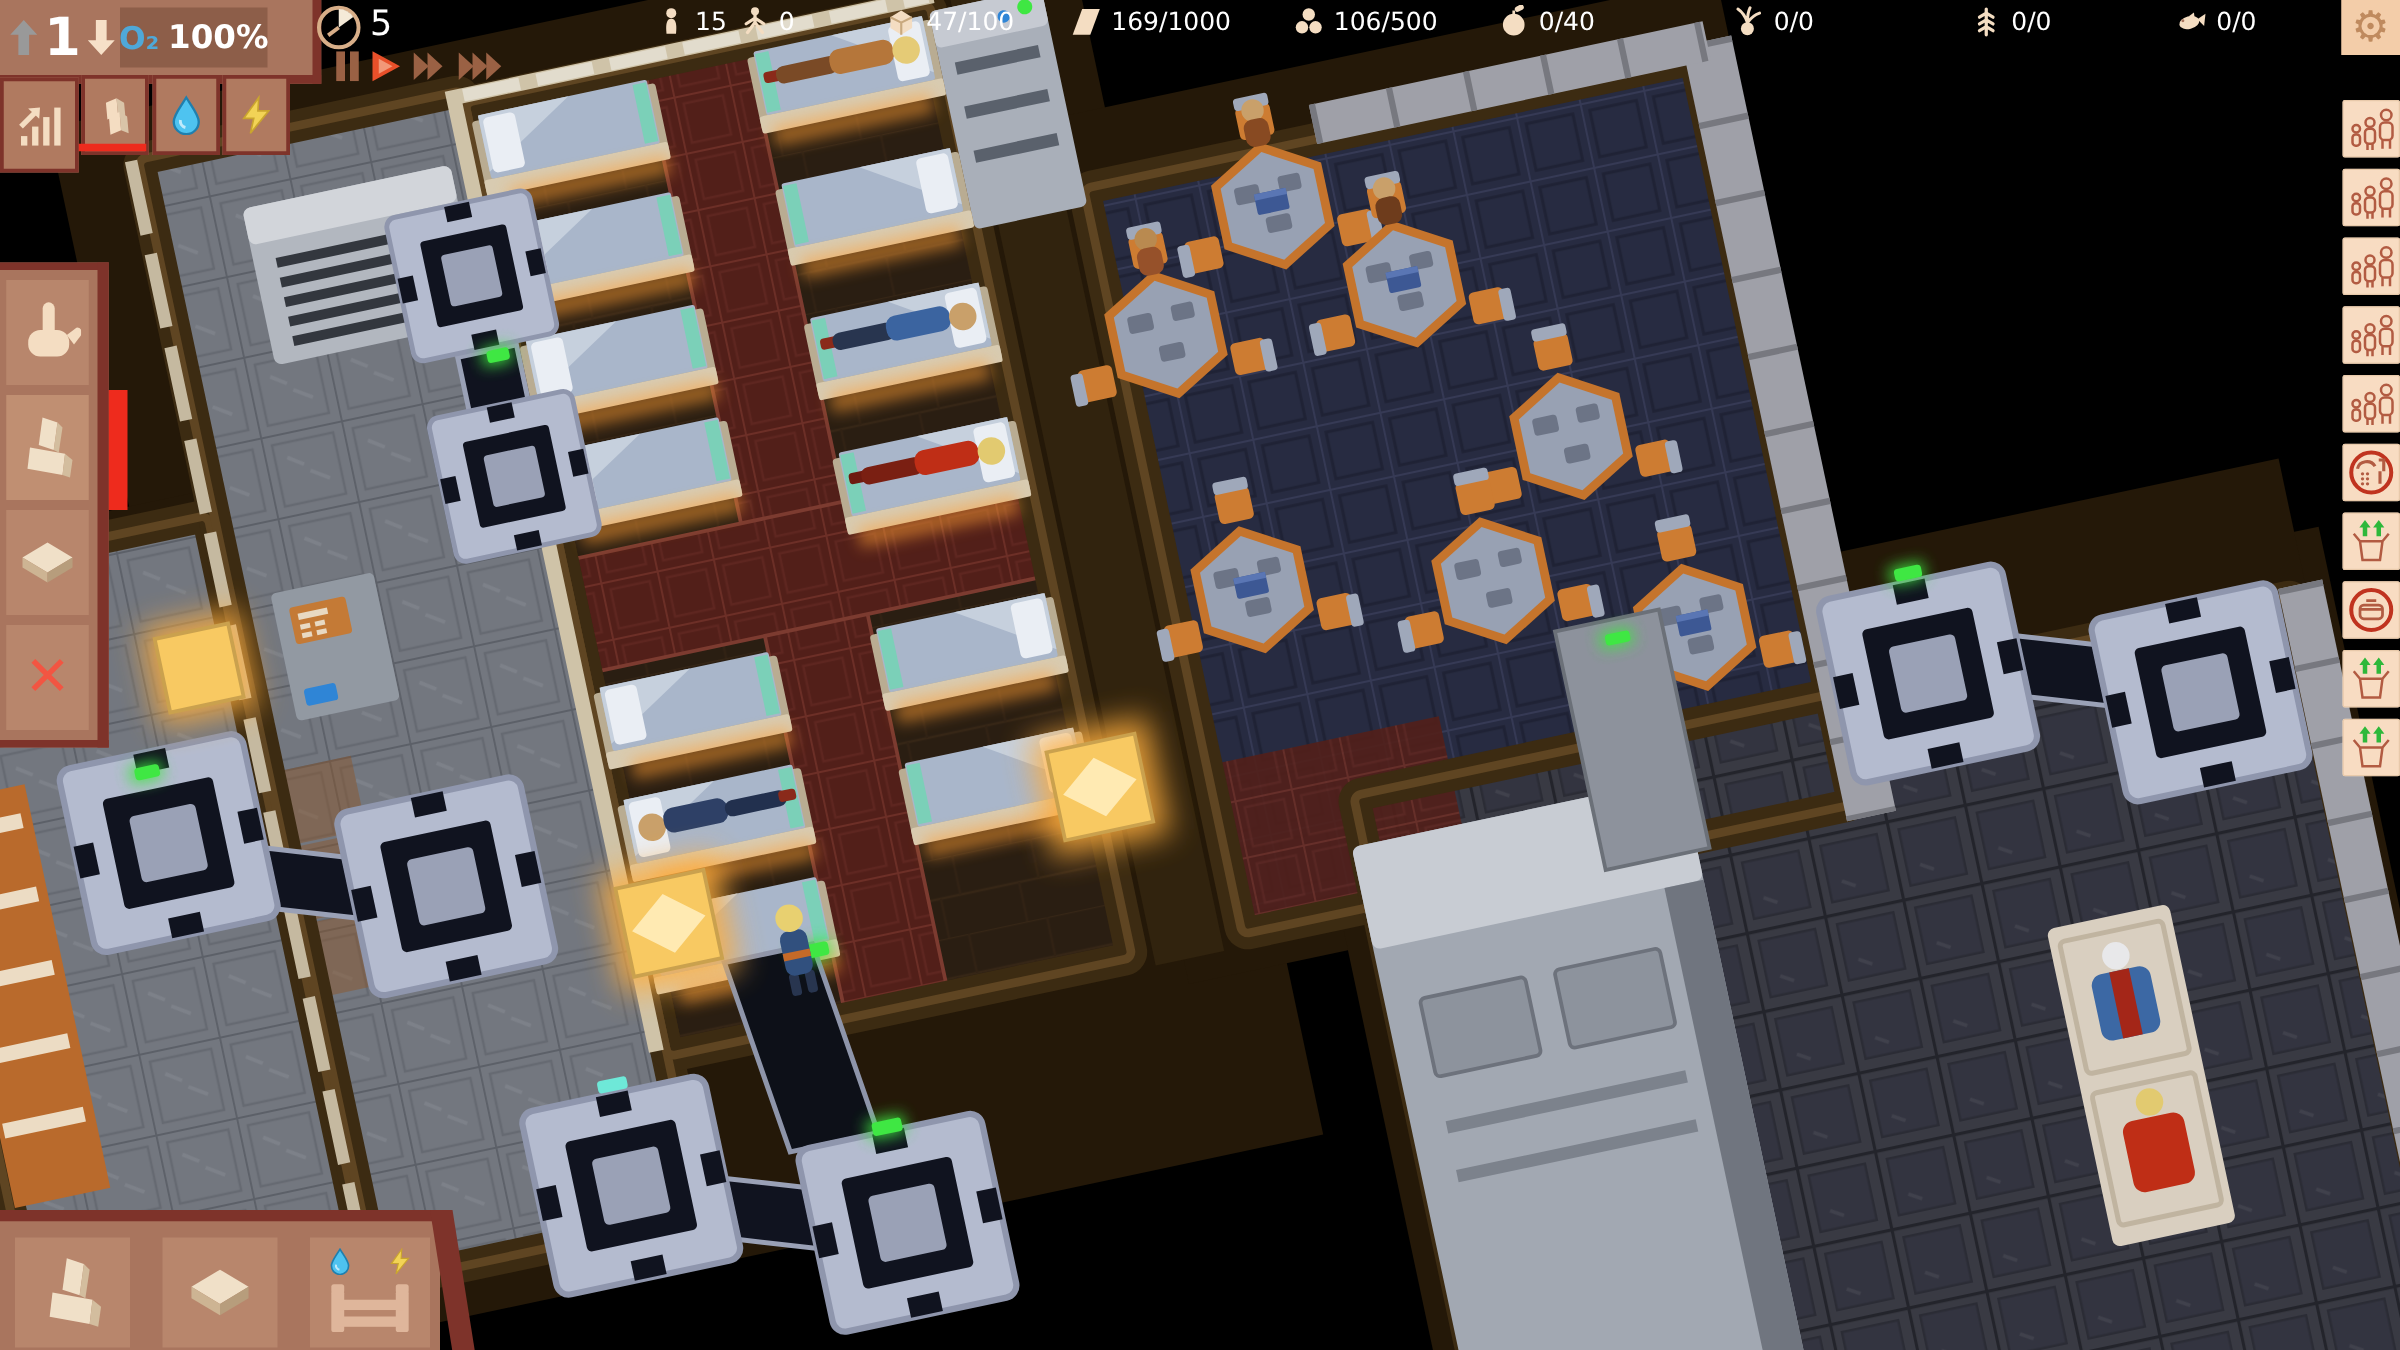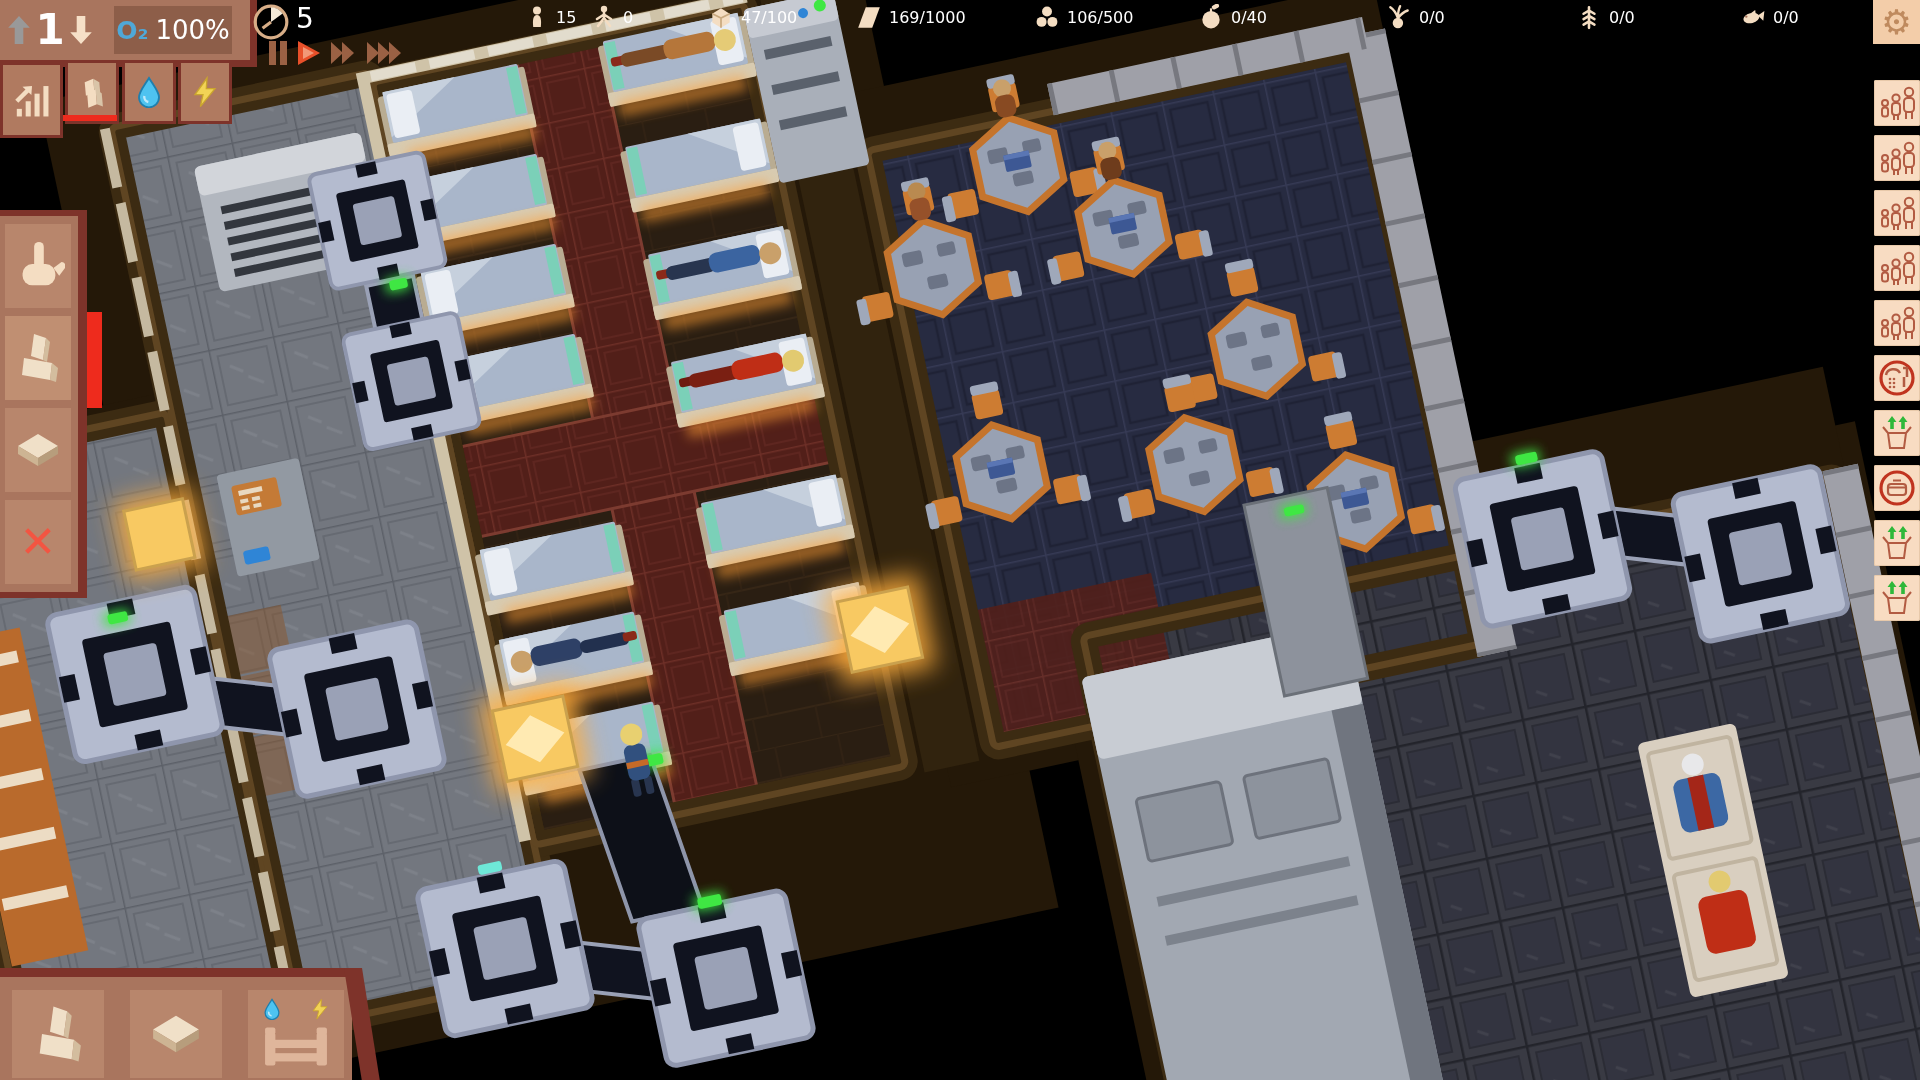--- a/index.html
+++ b/index.html
@@ -4,31 +4,31 @@
 <style>
   html,body{margin:0;padding:0;background:#000;}
   #app{position:relative;width:1920px;height:1080px;overflow:hidden;background:#000;
        font-family:"DejaVu Sans","Liberation Sans",sans-serif;}
   #scene{position:absolute;left:0;top:0;z-index:0;}
   .hud{position:absolute;z-index:2;}
   
   .lvl{left:0;top:0;width:242px;height:60px;background:#a9755e;border-right:7px solid #7e332a;
        border-bottom:7px solid #7e332a;display:flex;align-items:center;padding-left:8px;box-sizing:content-box;}
   .lvl .num{color:#fff;font-size:42px;font-weight:bold;width:40px;text-align:center;line-height:60px;}
-  .o2box{margin-left:22px;width:118px;height:48px;background:#8d5e49;display:flex;align-items:center;justify-content:center;gap:7px;}
+  .o2box{margin-left:4px;width:118px;height:48px;background:#8d5e49;display:flex;align-items:center;justify-content:center;gap:7px;}
   .o2lab{color:#4fa8d8;font-size:25px;font-weight:bold;}
-  .o2val{color:#fff;font-size:26px;font-weight:normal;}
+  .o2val{color:#fff;font-size:26px;font-weight:bold;}
   
   .tg{position:absolute;background:#b07a60;border:3px solid #7e332a;display:flex;align-items:center;justify-content:center;}
   .tgsel{position:absolute;background:#ee2b1d;}
   
   .clockval{position:absolute;left:296px;top:2px;color:#fff;font-size:28px;}
   .speed{position:absolute;left:268px;top:40px;display:flex;gap:8px;align-items:center;height:26px;}
   
-  .res{position:absolute;top:1px;height:32px;display:flex;align-items:center;gap:7px;color:#fff;font-size:16px;}
+  .res{position:absolute;top:1px;height:32px;display:flex;align-items:center;gap:7px;color:#fff;font-size:20px;}
   .cream{fill:#f4ddc2;}
   
   .gear{left:1873px;top:0;width:47px;height:44px;background:#f3cda9;display:flex;align-items:center;
         justify-content:center;font-size:34px;color:#bf8a5e;cursor:pointer;}
   
   .sb{position:absolute;left:1874px;width:46px;height:46px;background:#f8dcc2;border-radius:2px;
       display:flex;align-items:center;justify-content:center;box-shadow:inset 0 0 0 1px #e8c9aa;}
   
   .tools{left:0;top:210px;width:78px;height:376px;background:#a9755e;border-top:6px solid #7e332a;
          border-bottom:6px solid #7e332a;border-right:9px solid #7e332a;}

